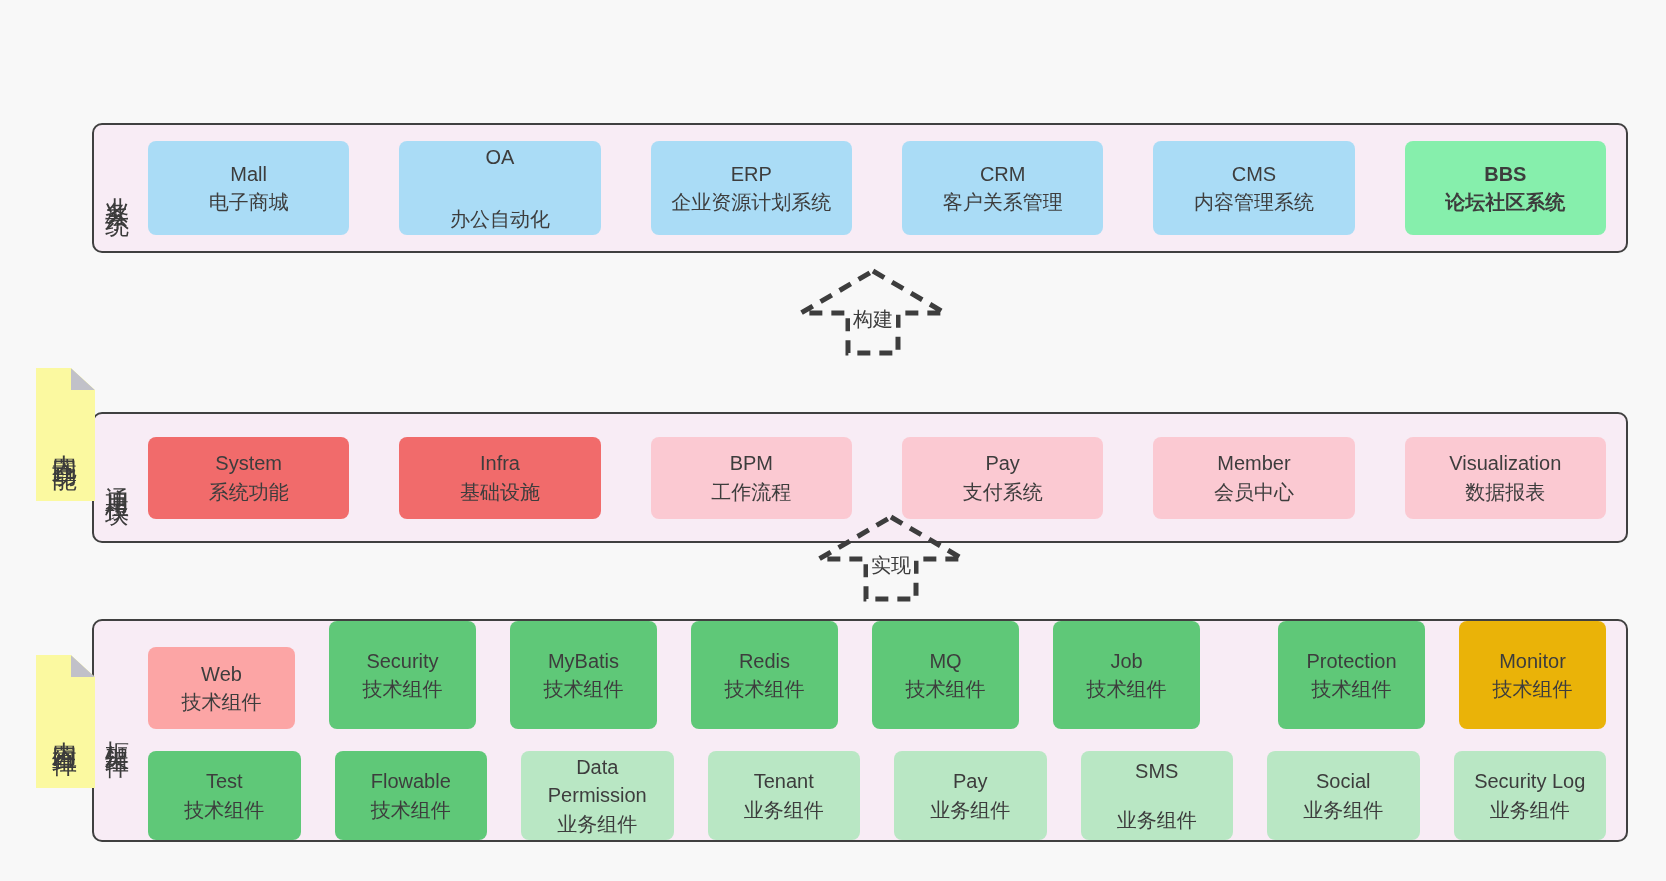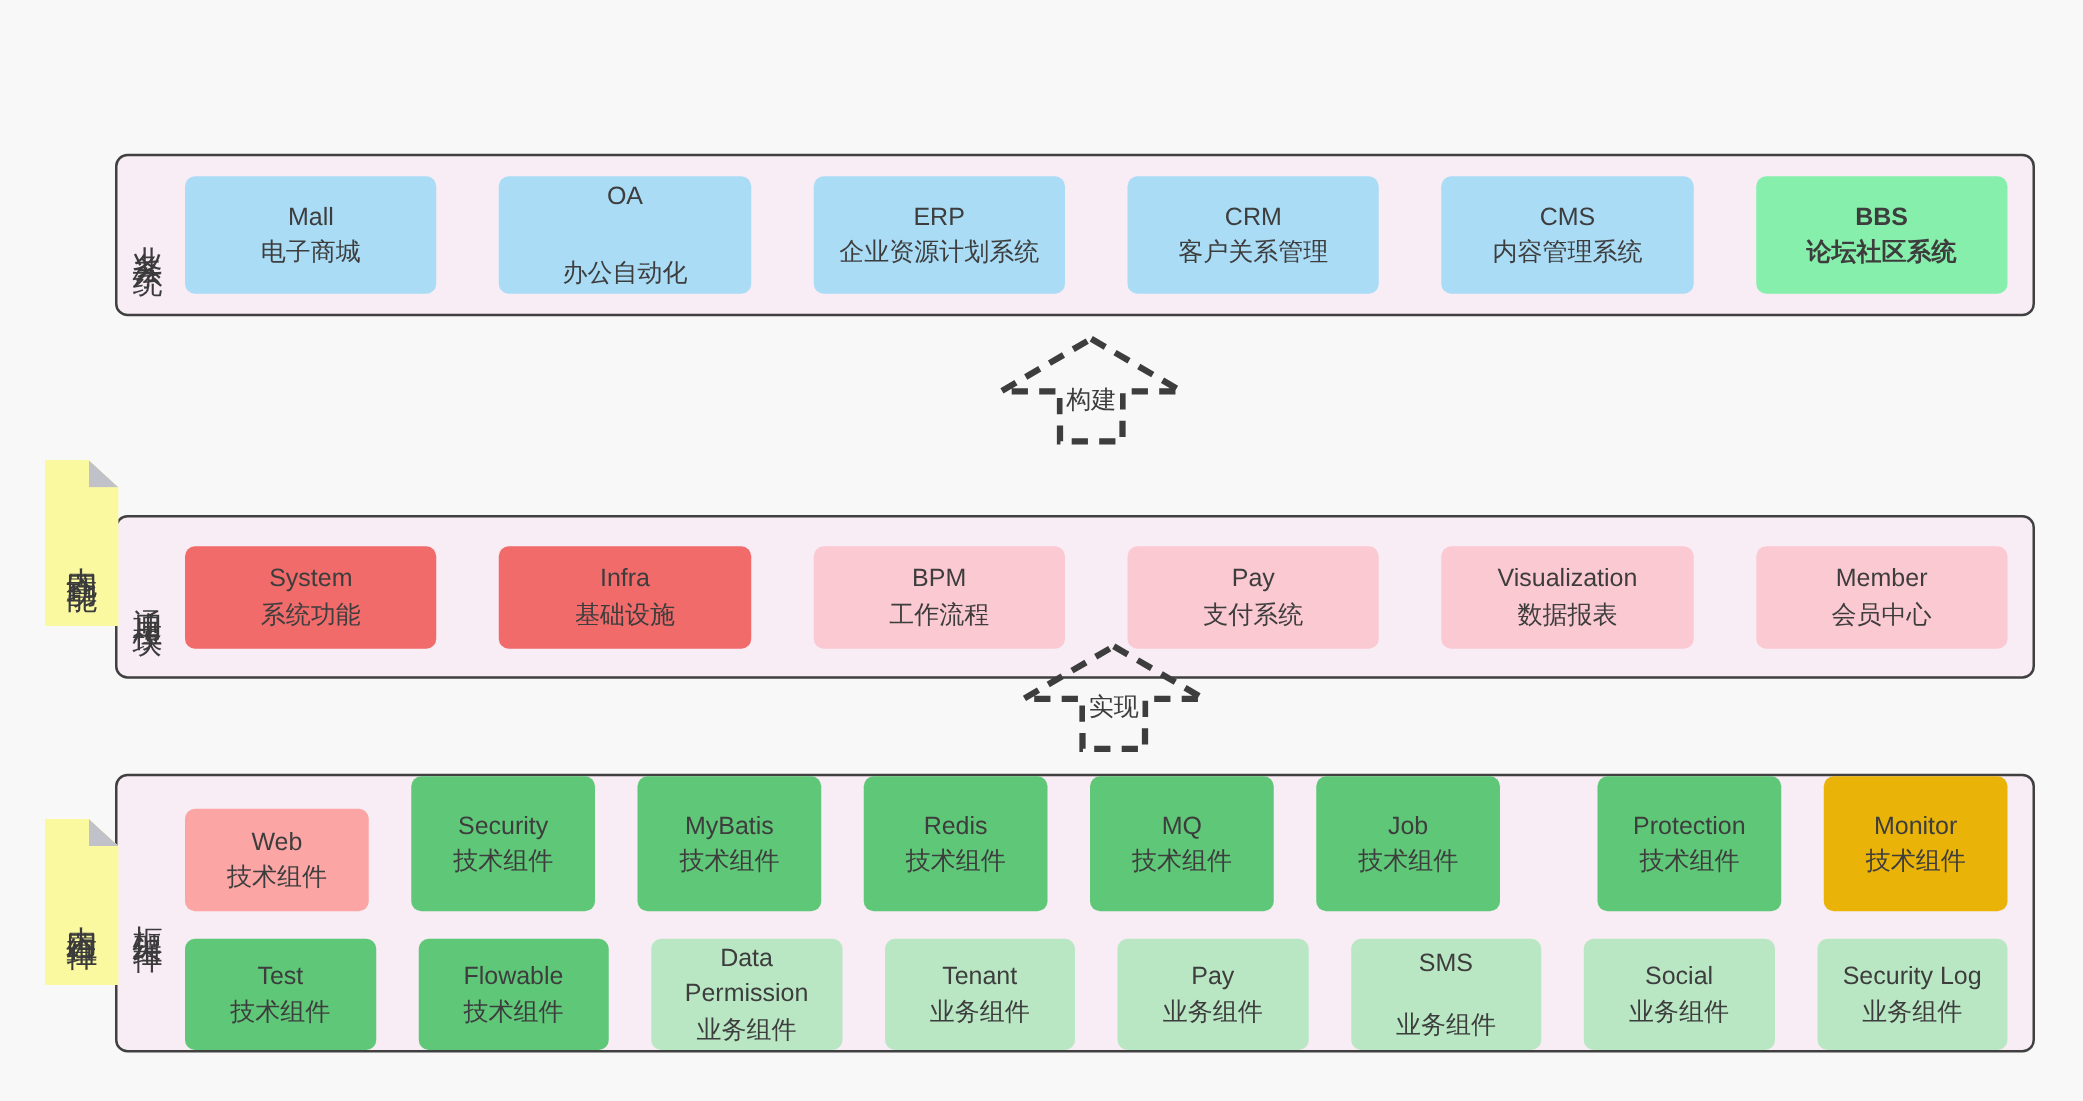--- a/index.html
+++ b/index.html
@@ -185,26 +185,26 @@
           </div>
           <div class="box" style="background: rgb(251, 201, 210);">
             <div class="box-title">BPM</div>
             <div class="box-subtitle">工作流程</div>
           </div>
           <div class="box" style="background: rgb(251, 201, 210);">
             <div class="box-title">Pay</div>
             <div class="box-subtitle">支付系统</div>
           </div>
           <div class="box" style="background: rgb(251, 201, 210);">
+            <div class="box-title">Member</div>
+            <div class="box-subtitle">会员中心</div>
+          </div>
+          <div class="box" style="background: rgb(251, 201, 210);">
             <div class="box-title">Visualization</div>
             <div class="box-subtitle">数据报表</div>
-          </div>
-          <div class="box" style="background: rgb(251, 201, 210);">
-            <div class="box-title">Member</div>
-            <div class="box-subtitle">会员中心</div>
           </div>
         </div>
       </div>
   </div>
 
   <div class="arrow arrow-implement">
     <svg width="150" height="90" viewBox="0 0 150 90">
       <polygon points="75,3 147,45 100,45 100,85 50,85 50,45 3,45" fill="none" stroke="#3d3d3d" stroke-width="5" stroke-dasharray="13 9"></polygon>
     </svg>
     <div class="arrow-label">实现</div>

